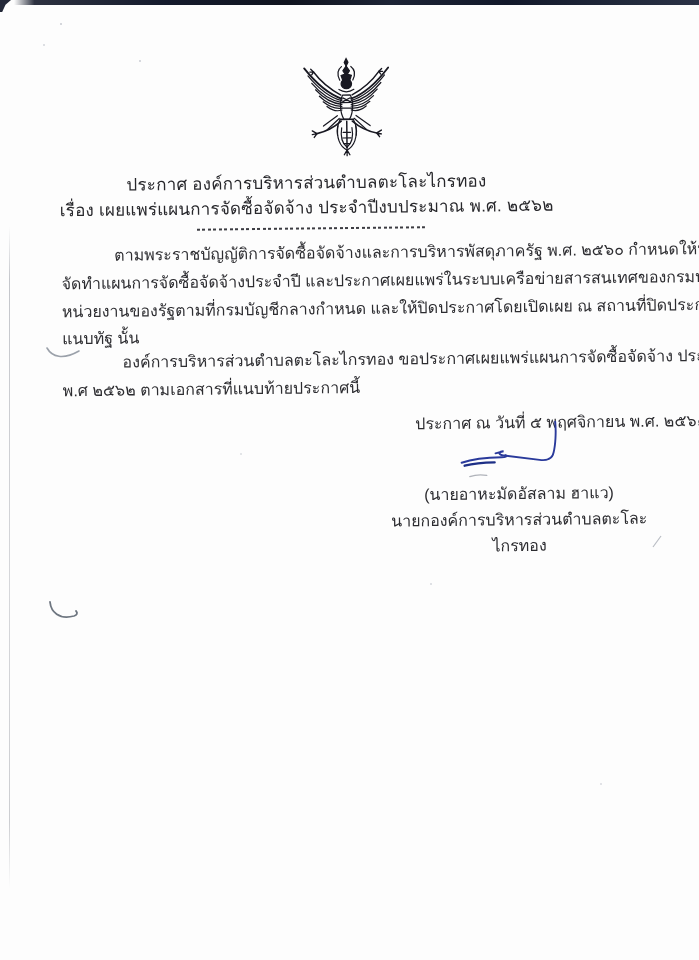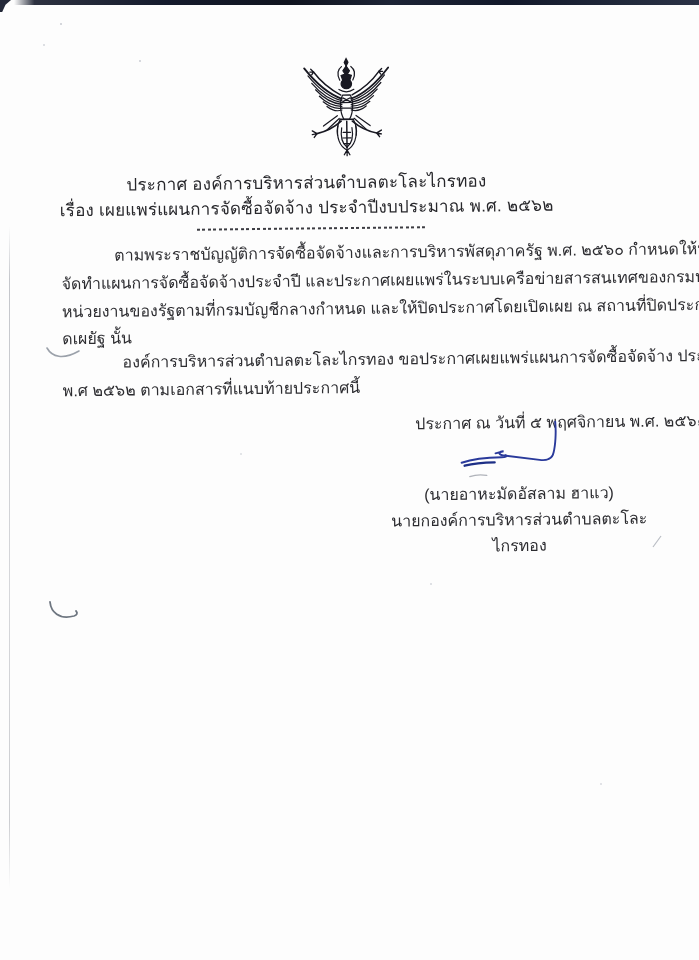--- a/index.html
+++ b/index.html
@@ -127,21 +127,21 @@
 
     <div class="title-block">
       <div class="title-line">ประกาศ องค์การบริหารส่วนตำบลตะโละไกรทอง</div>
       <div class="title-line">เรื่อง เผยแพร่แผนการจัดซื้อจัดจ้าง ประจำปีงบประมาณ พ.ศ. ๒๕๖๒</div>
     </div>
     <div class="dash-rule"></div>
 
     <div class="body-line" style="left:115px;top:243px;">ตามพระราชบัญญัติการจัดซื้อจัดจ้างและการบริหารพัสดุภาครัฐ พ.ศ. ๒๕๖๐ กำหนดให้หน่วยงานของรัฐ</div>
     <div class="body-line" style="left:62px;top:271px;">จัดทำแผนการจัดซื้อจัดจ้างประจำปี และประกาศเผยแพร่ในระบบเครือข่ายสารสนเทศของกรมบัญชีกลางและของ</div>
     <div class="body-line" style="left:62px;top:299px;">หน่วยงานของรัฐตามที่กรมบัญชีกลางกำหนด และให้ปิดประกาศโดยเปิดเผย ณ สถานที่ปิดประกาศของหน่วยงาน</div>
-    <div class="body-line" style="left:62px;top:326px;">ดเผยัฐ นั้น</div>
+    <div class="body-line" style="left:62px;top:326px;">แนบทัฐ นั้น</div>
 
     <div class="body-line" style="left:122px;top:350px;">องค์การบริหารส่วนตำบลตะโละไกรทอง ขอประกาศเผยแพร่แผนการจัดซื้อจัดจ้าง ประจำปีงบประมาณ</div>
     <div class="body-line" style="left:62px;top:378px;">พ.ศ ๒๕๖๒ ตามเอกสารที่แนบท้ายประกาศนี้</div>
 
     <div class="date-line">ประกาศ ณ วันที่ ๕ พฤศจิกายน พ.ศ. ๒๕๖๑</div>
 
     <svg class="signature" viewBox="0 0 132 62">
       <path d="M116,2 C117,12 116,26 114,33 C113,39 107,41 100,40 L63,35 C58,34 60,31 64,31 L56,33" stroke="#2a3a9b" stroke-width="1.9" fill="none" stroke-linecap="round"></path>
       <path d="M22,42 C34,38 50,37 62,37 C66,37 68,36 66,35" stroke="#2a3a9b" stroke-width="2" fill="none" stroke-linecap="round"></path>
       <path d="M25,45 C33,43 45,42 55,42" stroke="#1d2f86" stroke-width="2.4" fill="none" stroke-linecap="round"></path>

